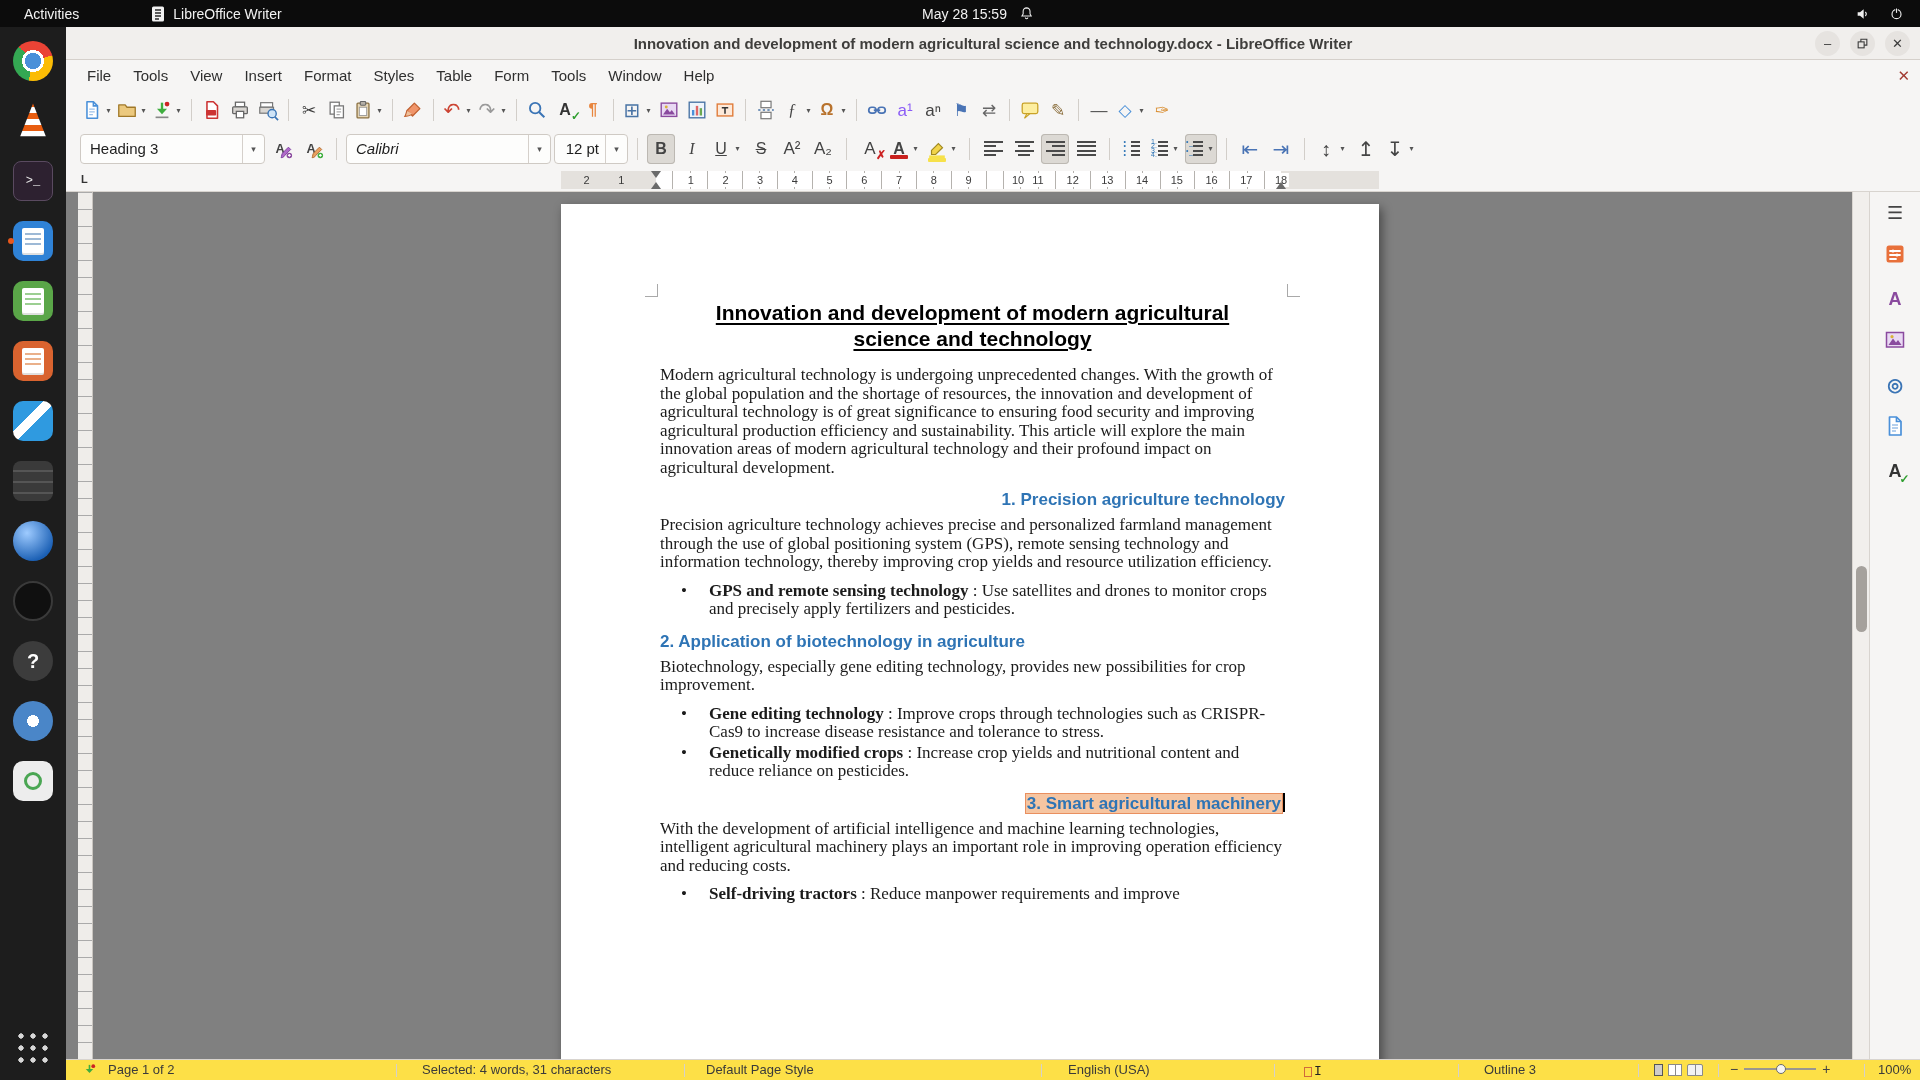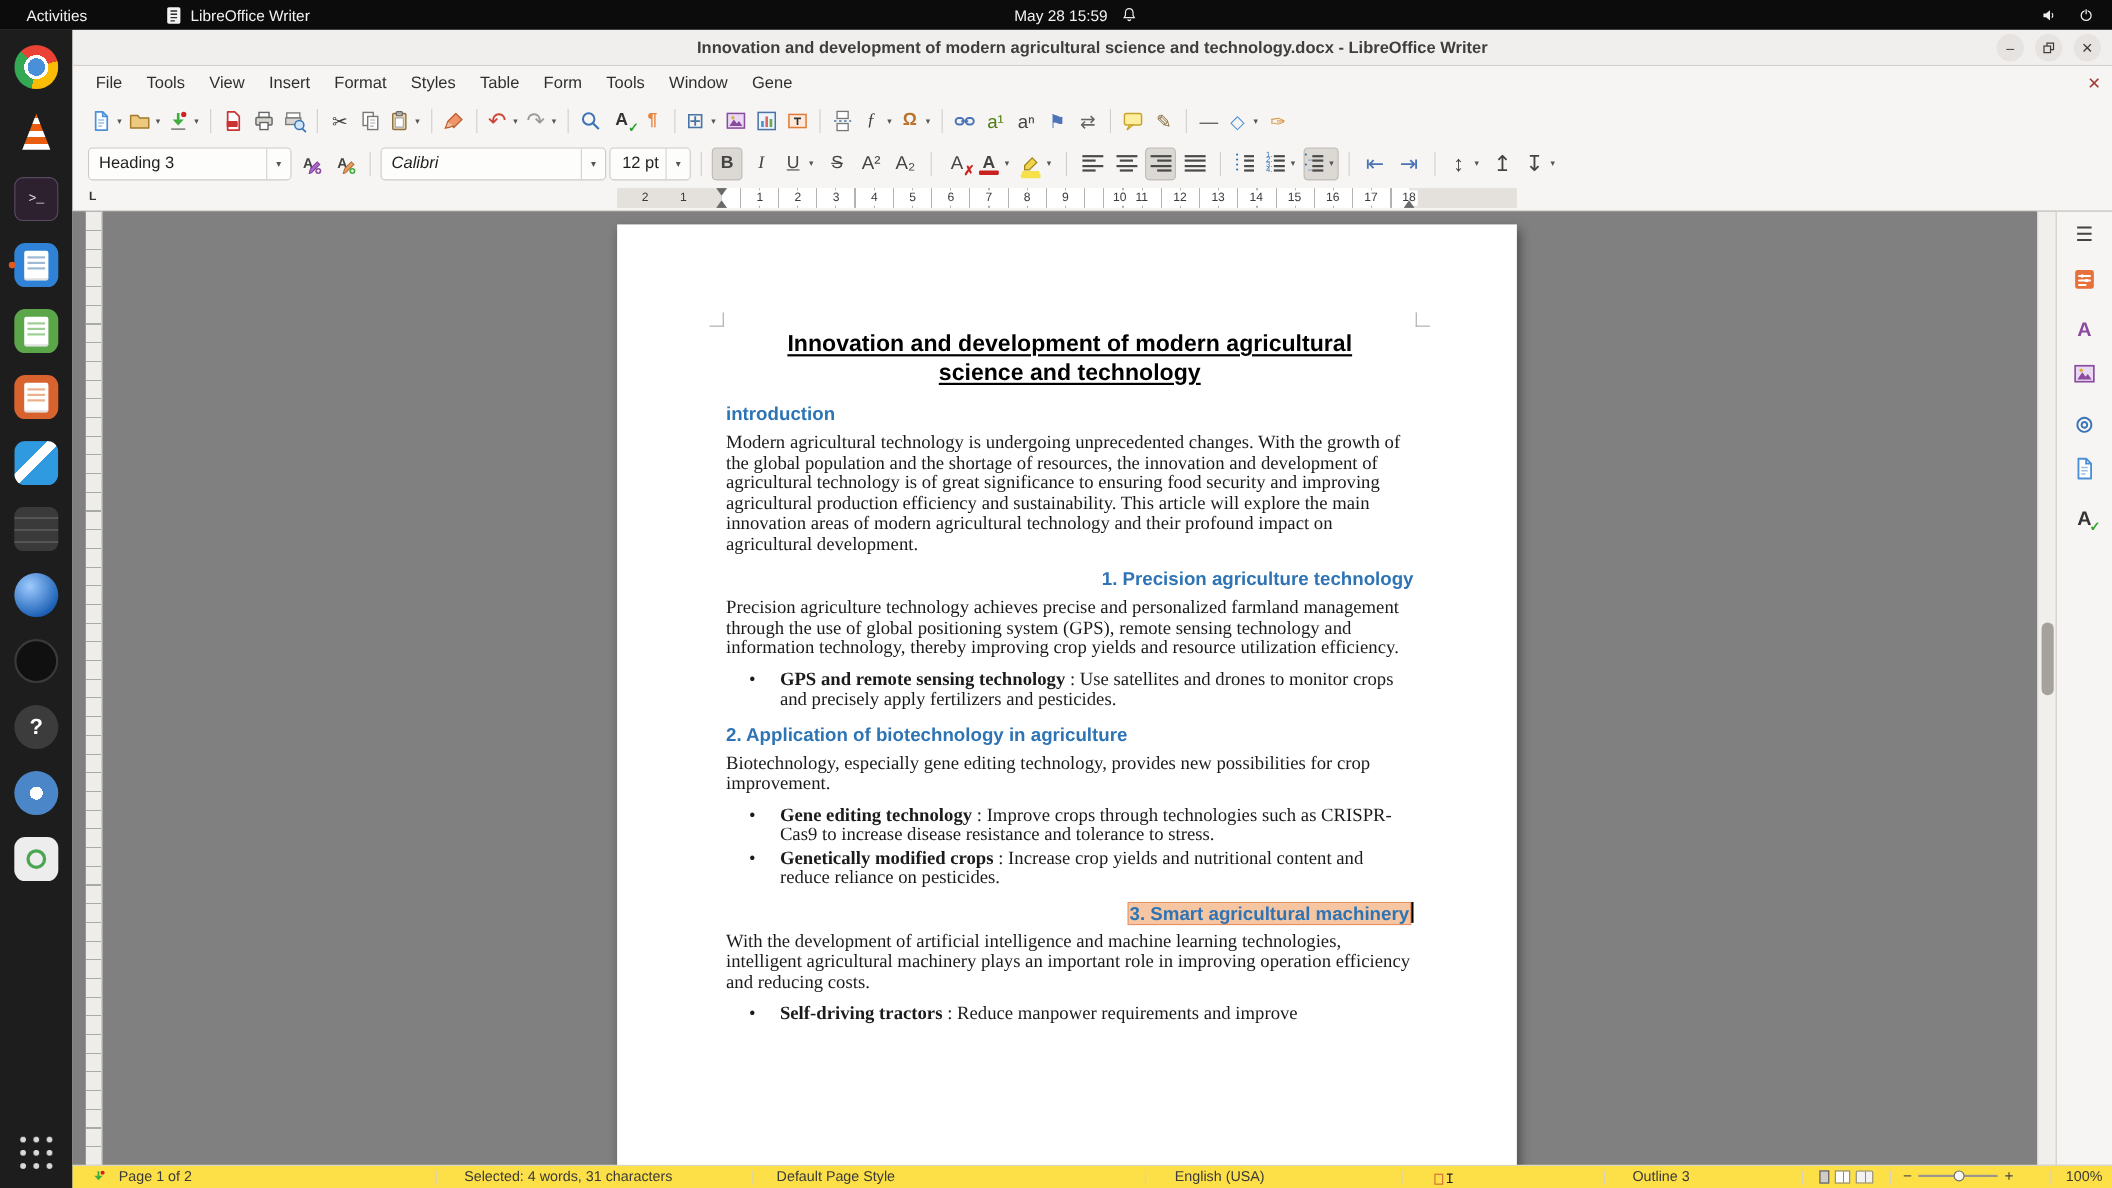--- a/index.html
+++ b/index.html
@@ -266,21 +266,21 @@
       <span class="menu-item">File</span>
         <span class="menu-item">Tools</span>
         <span class="menu-item">View</span>
         <span class="menu-item">Insert</span>
         <span class="menu-item">Format</span>
         <span class="menu-item">Styles</span>
         <span class="menu-item">Table</span>
         <span class="menu-item">Form</span>
         <span class="menu-item">Tools</span>
         <span class="menu-item">Window</span>
-        <span class="menu-item">Gene</span>
+        <span class="menu-item">Help</span>
         <span class="doc-close">✕</span>
     </div>
 
     <div class="toolbar" id="toolbar1">
         <span class="tb-btn">
           <span class="tb-ic">
             <svg viewBox="0 0 24 24">
               <path d="M6.5 3h7l4.5 4.5V21h-11.5z" fill="#fff" stroke="#4a90d9" stroke-width="1.7" stroke-linejoin="round" stroke-linecap="round"></path>
               <path d="M13.5 3v4.5H18" fill="none" stroke="#4a90d9" stroke-width="1.7"></path>
               <path d="M9 11h6M9 14h6M9 17h4" stroke="#9cc0e8" stroke-width="1.4"></path>
@@ -445,21 +445,21 @@
         <span class="tb-btn">
           <span class="tb-ic">
             <svg viewBox="0 0 24 24">
               <rect x="3" y="9" width="8" height="6.5" rx="3.2" fill="none" stroke="#4a74b5" stroke-width="1.9"></rect>
               <rect x="13" y="9" width="8" height="6.5" rx="3.2" fill="none" stroke="#4a74b5" stroke-width="1.9"></rect>
               <path d="M8.5 12.2h7" stroke="#4a74b5" stroke-width="1.9"></path>
             </svg>
           </span>
         </span>
         <span class="tb-btn">
-          <span class="tb-ic" style="color: #4d7c0f;">a¹</span>
+          <span class="tb-ic" style="color: #8b5cf6;">a¹</span>
         </span>
         <span class="tb-btn">
           <span class="tb-ic" style="color: rgb(68, 68, 68);">aⁿ</span>
         </span>
         <span class="tb-btn">
           <span class="tb-ic" style="color: rgb(74, 116, 181);">⚑</span>
         </span>
         <span class="tb-btn">
           <span class="tb-ic" style="color: rgb(102, 102, 102);">⇄</span>
         </span>
@@ -745,21 +745,20 @@
 
       <div class="page">
         <span class="crop tl"></span>
         <span class="crop tr"></span>
         <div class="page-content">
           <div class="doc-title">
             <span>Innovation and development of modern agricultural</span><br>
             <span>science and technology</span>
           </div>
           <div id="docsections">
-              <div class="doc-h align-left first">introduction</div>
               <p class="doc-p">Modern agricultural technology is undergoing unprecedented changes. With the growth of the global population and the shortage of resources, the innovation and development of agricultural technology is of great significance to ensuring food security and improving agricultural production efficiency and sustainability. This article will explore the main innovation areas of modern agricultural technology and their profound impact on agricultural development.</p>
               <div class="doc-h align-right">1. Precision agriculture technology</div>
               <p class="doc-p">Precision agriculture technology achieves precise and personalized farmland management through the use of global positioning system (GPS), remote sensing technology and information technology, thereby improving crop yields and resource utilization efficiency.</p>
               <ul class="doc-ul">
                 <li><span class="b-term">GPS and remote sensing technology</span><span> : Use satellites and drones to monitor crops and precisely apply fertilizers and pesticides.</span></li>
               </ul>
               <div class="doc-h align-left">2. Application of biotechnology in agriculture</div>
               <p class="doc-p">Biotechnology, especially gene editing technology, provides new possibilities for crop improvement.</p>
               <ul class="doc-ul">
                 <li><span class="b-term">Gene editing technology</span><span> : Improve crops through technologies such as CRISPR-Cas9 to increase disease resistance and tolerance to stress.</span></li>

